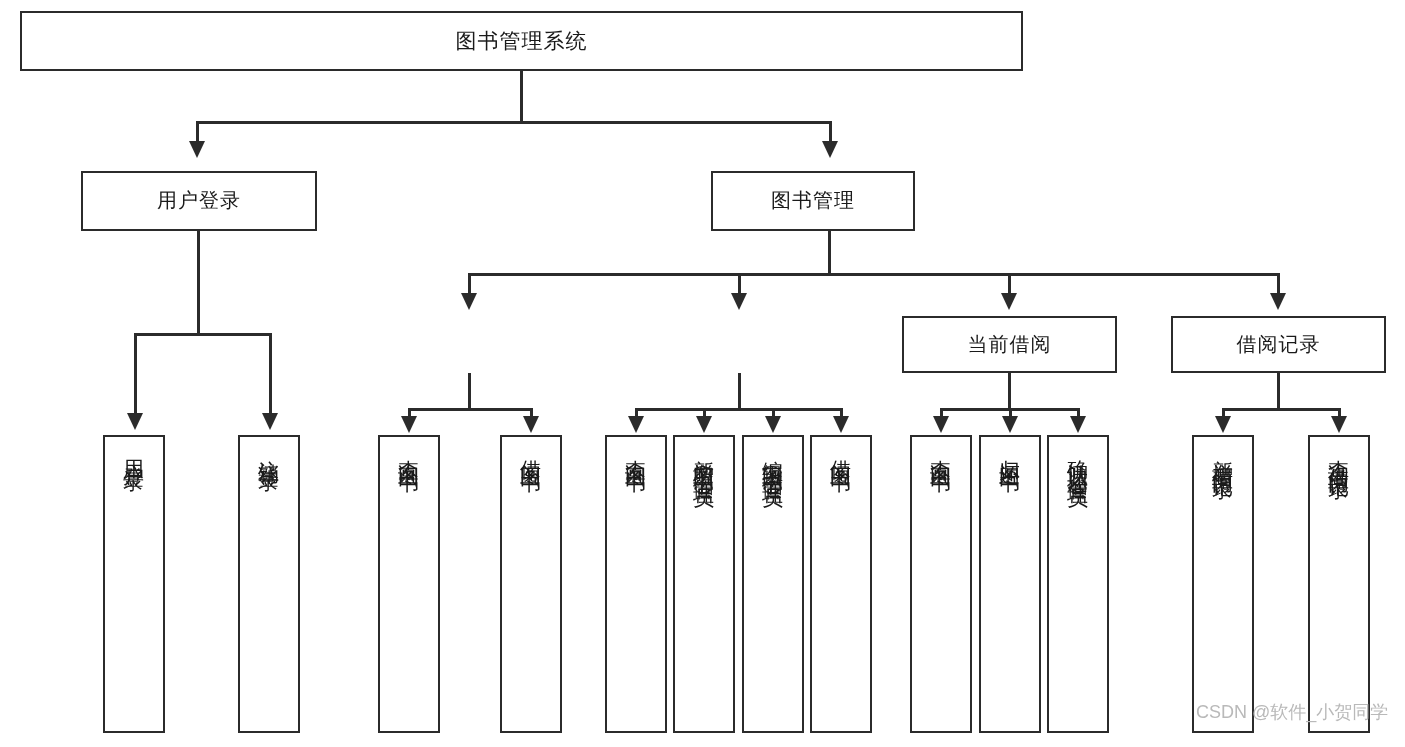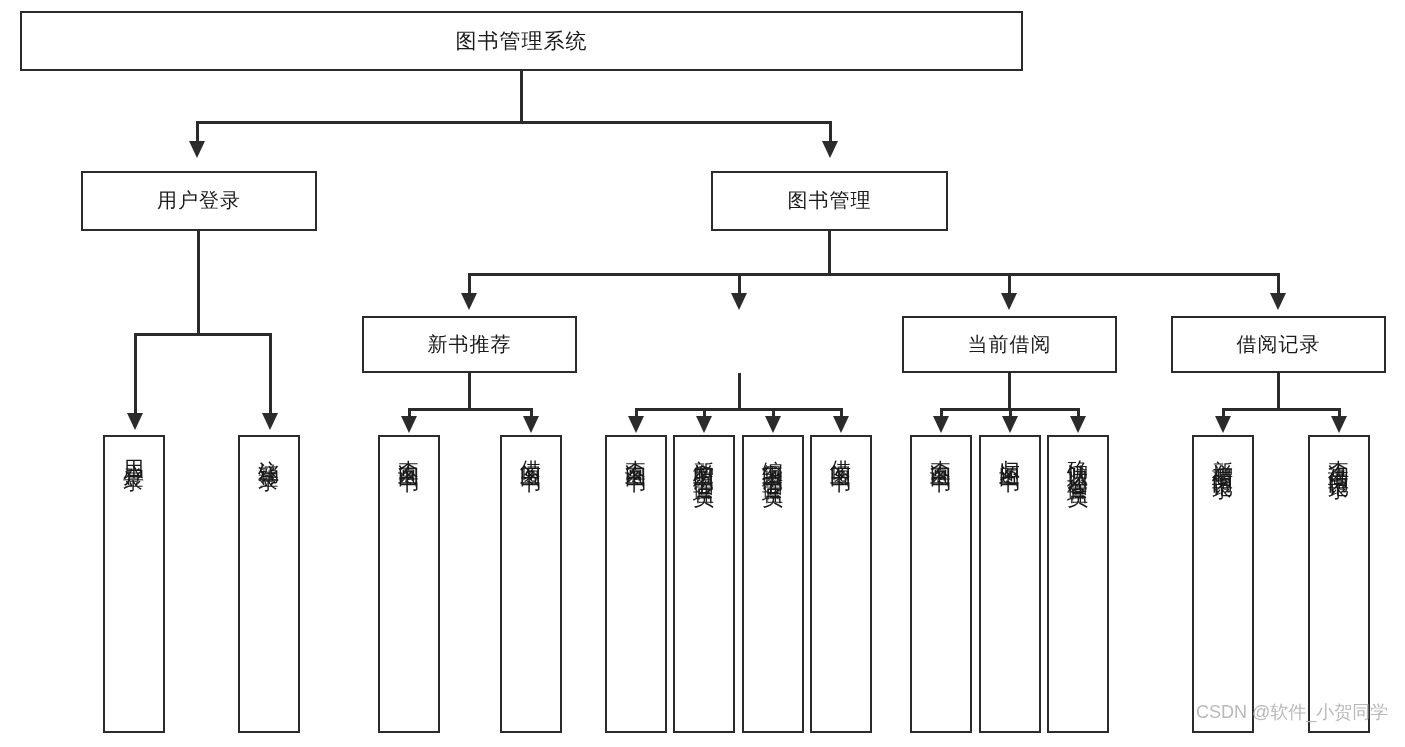--- a/index.html
+++ b/index.html
@@ -91,21 +91,21 @@
 
   <div class="ln v" style="left:196px; top:121px; height:22px;"></div>
   <div class="arrow" style="left:189px; top:141px;"></div>
   <div class="ln v" style="left:829px; top:121px; height:22px;"></div>
   <div class="arrow" style="left:822px; top:141px;"></div>
 
   <div class="node h" style="left:81px; top:171px; width:236px; height:60px;">
     <span class="label">用户登录</span>
   </div>
 
-  <div class="node h" style="left:711px; top:171px; width:237px; height:60px;">
+  <div class="node h" style="left:711px; top:171px; width:204px; height:60px;">
     <span class="label">图书管理</span>
   </div>
 
   <div class="ln v" style="left:197px; top:231px; height:104px;"></div>
   <div class="ln h" style="left:134px; top:333px; width:138px;"></div>
   <div class="ln v" style="left:134px; top:333px; height:82px;"></div>
   <div class="arrow" style="left:127px; top:413px;"></div>
   <div class="ln v" style="left:269px; top:333px; height:82px;"></div>
   <div class="arrow" style="left:262px; top:413px;"></div>
 
@@ -117,23 +117,20 @@
 
   <div class="ln v" style="left:738px; top:273px; height:22px;"></div>
   <div class="arrow" style="left:731px; top:293px;"></div>
 
   <div class="ln v" style="left:1008px; top:273px; height:22px;"></div>
   <div class="arrow" style="left:1001px; top:293px;"></div>
 
   <div class="ln v" style="left:1277px; top:273px; height:22px;"></div>
   <div class="arrow" style="left:1270px; top:293px;"></div>
 
-  <div class="node h" style="left:362px; top:316px; width:215px; height:57px;">
-    <span class="label">新书推荐</span>
-  </div>
 
 
   <div class="node h" style="left:1171px; top:316px; width:215px; height:57px;">
     <span class="label">借阅记录</span>
   </div>
 
   <div class="node h" style="left:902px; top:316px; width:215px; height:57px;">
     <span class="label">当前借阅</span>
   </div>
 

